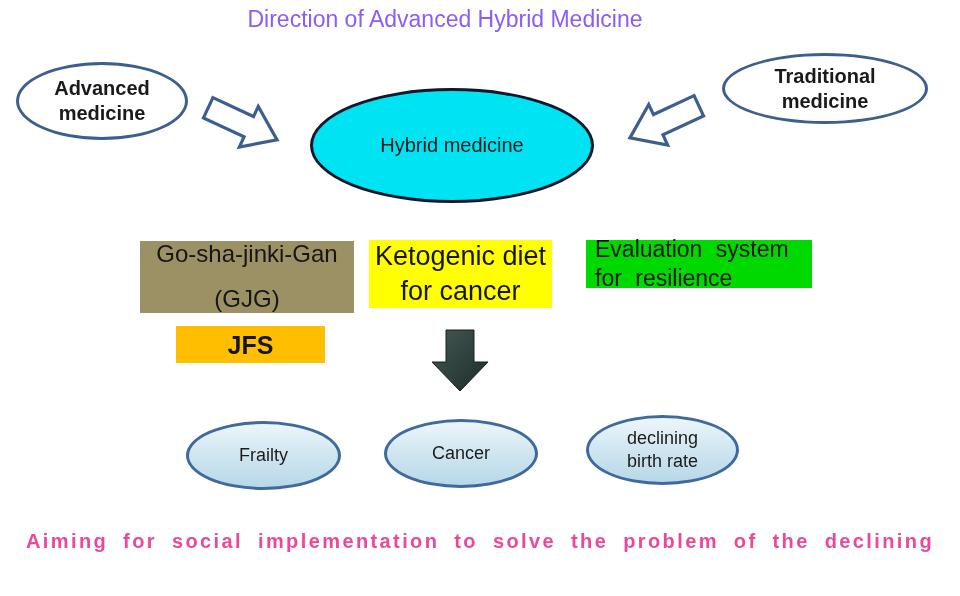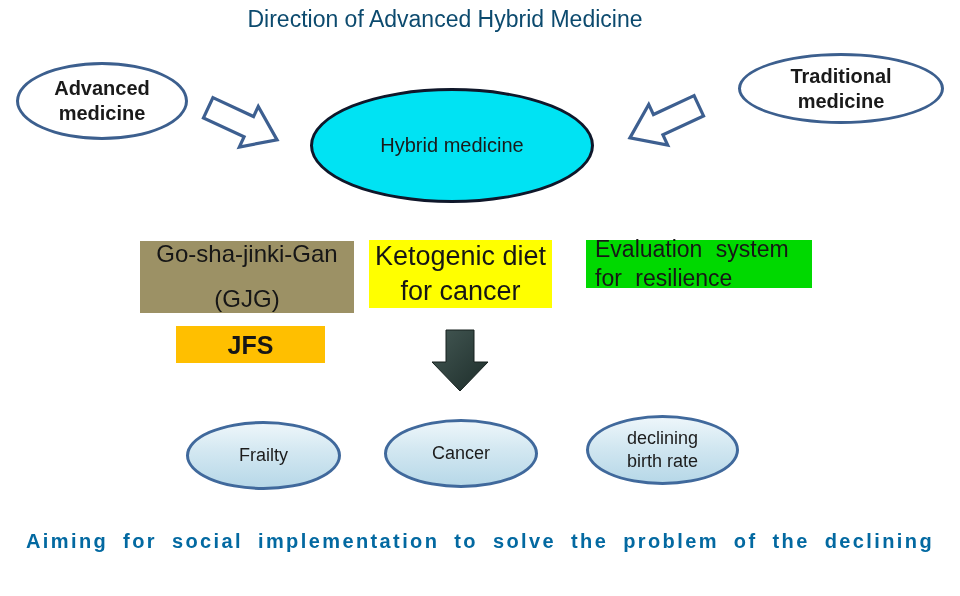--- a/index.html
+++ b/index.html
@@ -8,36 +8,36 @@
     background: #fff;
     font-family: "Liberation Sans", sans-serif;
     color: #1a1a1a;
   }
   .stage { position: relative; width: 960px; height: 596px; background: #ffffff; overflow: hidden; }
   .abs { position: absolute; box-sizing: border-box; }
 
   .title {
     left: 120px; top: 6px; width: 650px;
     text-align: center;
-    font-size: 23px; color: #0c4a6e;
+    font-size: 23px; color: #8b5cf6;
   }
 
   .ellipse {
     border-radius: 50%;
     display: flex; flex-direction: column;
     align-items: center; justify-content: center;
     text-align: center;
   }
   .outline-ellipse {
     background: #ffffff;
     border: 3px solid #3c5f8e;
     font-weight: bold; font-size: 20px; line-height: 1.25;
   }
   #advanced-ellipse   { left: 16px;  top: 62px; width: 172px; height: 78px; }
-  #traditional-ellipse{ left: 738px; top: 53px; width: 206px; height: 71px; }
+  #traditional-ellipse{ left: 722px; top: 53px; width: 206px; height: 71px; }
 
   #hybrid-ellipse {
     left: 310px; top: 88px; width: 284px; height: 115px;
     background: #00e3f3;
     border: 3px solid #0f172a;
     font-size: 20px;
     justify-content: center;
   }
 
   .block-arrow { overflow: visible; }
@@ -68,21 +68,21 @@
   }
   #frailty-ellipse { left: 186px; top: 421px; width: 155px; height: 69px; }
   #cancer-ellipse  { left: 384px; top: 419px; width: 154px; height: 69px; }
   #birthrate-ellipse { left: 586px; top: 415px; width: 153px; height: 70px; }
 
   .footer {
     left: 0; top: 526px; width: 960px;
     text-align: center;
     font-weight: bold; font-size: 20px;
     letter-spacing: 2.4px; word-spacing: 7px;
-    line-height: 1.5; color: #0369a1;
+    line-height: 1.5; color: #ec4899;
   }
 </style>
 </head>
 <body>
 
 <div class="stage">
 
   <div class="abs title">Direction of Advanced Hybrid Medicine</div>
 
   <div class="abs ellipse outline-ellipse" id="advanced-ellipse">

